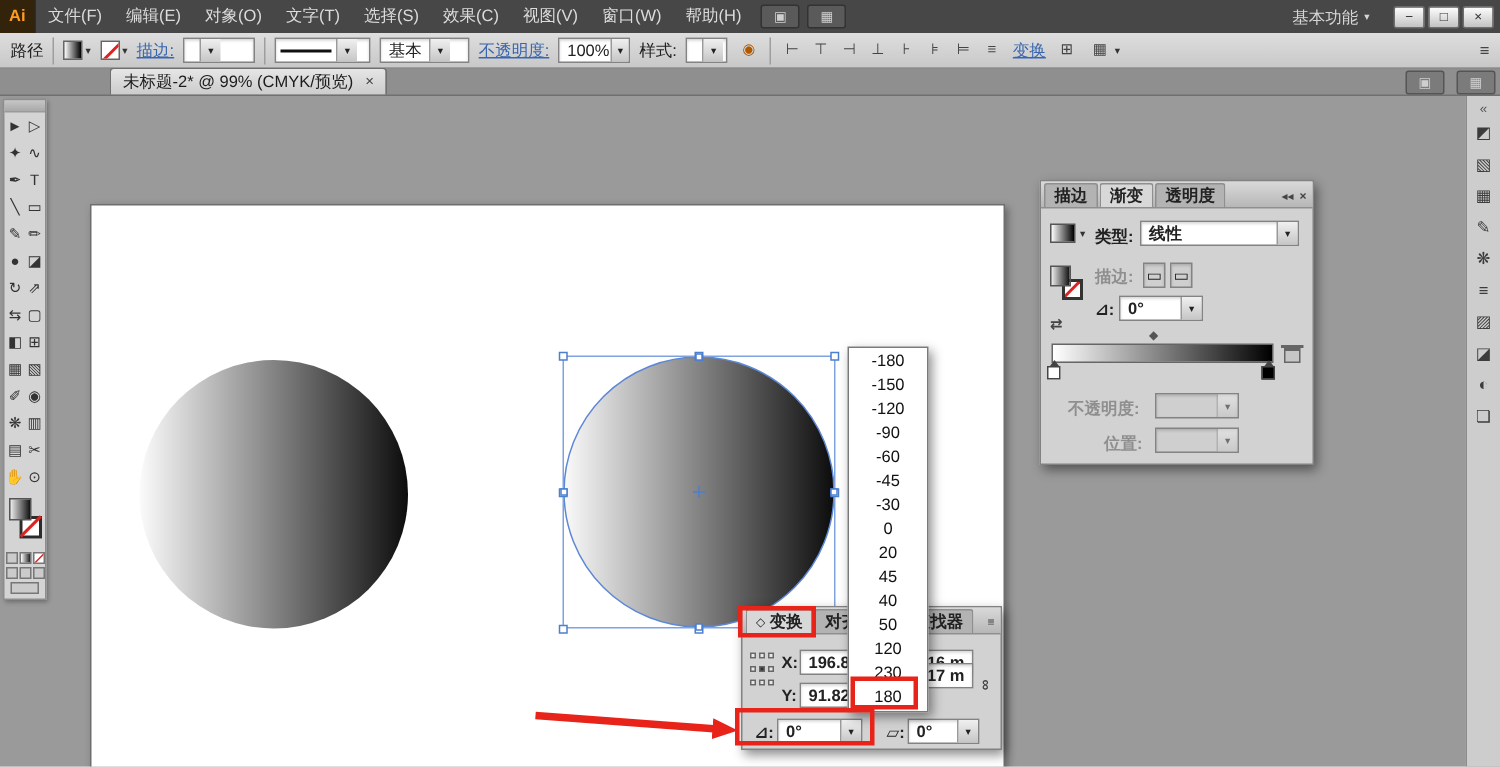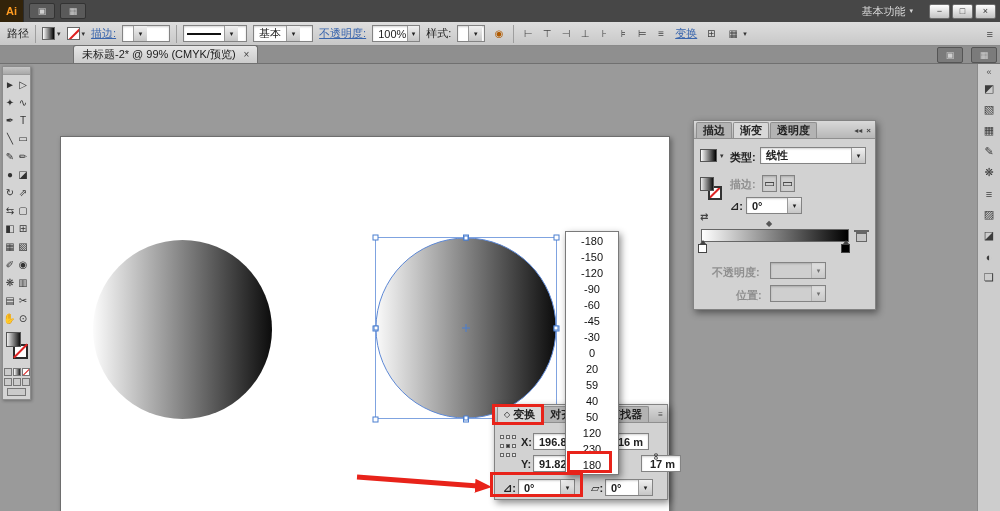--- a/index.html
+++ b/index.html
@@ -115,20 +115,32 @@
   #rb-transform{left:492px;top:404px;width:52px;height:21px;}
   #rb-180{left:567px;top:451px;width:45px;height:22px;}
   #rb-angle{left:490px;top:472px;width:93px;height:25px;}
   .arrow-svg{position:absolute;left:352px;top:468px;z-index:20;}
 </style>
 </head>
 <body>
 
 <div class="titlebar">
   <div class="logo">Ai</div>
+  <div style="display:flex;">
+
+  <span class="menu">文件(F)</span>
+      <span class="menu">编辑(E)</span>
+      <span class="menu">对象(O)</span>
+      <span class="menu">文字(T)</span>
+      <span class="menu">选择(S)</span>
+      <span class="menu">效果(C)</span>
+      <span class="menu">视图(V)</span>
+      <span class="menu">窗口(W)</span>
+      <span class="menu">帮助(H)</span>
+    </div>
   <span class="appbtn">▣</span>
   <span class="appbtn">▦</span>
   <div class="tb-spacer"></div>
   <div class="workspace">
     <span>基本功能</span>
     <span class="arr">▾</span>
   </div>
   <div class="winbtns">
     <span class="winbtn">−</span>
     <span class="winbtn">□</span>
@@ -388,21 +400,21 @@
     </span>
     <span class="plabel" style="left:100px;top:13px;">宽:</span>
     <span class="sel field" style="left:114px;top:10px;width:40px;">
       <span class="val" style="text-align:right;width:100%;">16 m</span>
     </span>
     <span class="plabel" style="left:26px;top:35px;">Y:</span>
     <span class="sel field" style="left:38px;top:32px;width:42px;">
       <span class="val">91.822</span>
     </span>
     <span class="plabel" style="left:100px;top:35px;">高:</span>
-    <span class="sel field" style="left:114px;top:32px;width:40px;margin-left:32px;">
+    <span class="sel field" style="left:114px;top:19px;width:40px;">
       <span class="val" style="text-align:right;width:100%;">17 m</span>
     </span>
     <span class="chain">
         <span>∞</span>
       </span>
     <span class="plabel" style="left:8px;top:59px;">⊿:</span>
     <span class="sel field" style="left:23px;top:56px;width:57px;">
       <span class="val">0°</span>
       <span class="dd">▾</span>
     </span>
@@ -418,21 +430,21 @@
 
 <div class="dd-item">-180</div>
     <div class="dd-item">-150</div>
     <div class="dd-item">-120</div>
     <div class="dd-item">-90</div>
     <div class="dd-item">-60</div>
     <div class="dd-item">-45</div>
     <div class="dd-item">-30</div>
     <div class="dd-item">0</div>
     <div class="dd-item">20</div>
-    <div class="dd-item">59</div>
+    <div class="dd-item">45</div>
     <div class="dd-item">40</div>
     <div class="dd-item">50</div>
     <div class="dd-item">120</div>
     <div class="dd-item">230</div>
     <div class="dd-item">180</div>
   </div>
 
 <div class="redbox" id="rb-transform"></div>
 <div class="redbox" id="rb-180"></div>
 <div class="redbox" id="rb-angle"></div>

